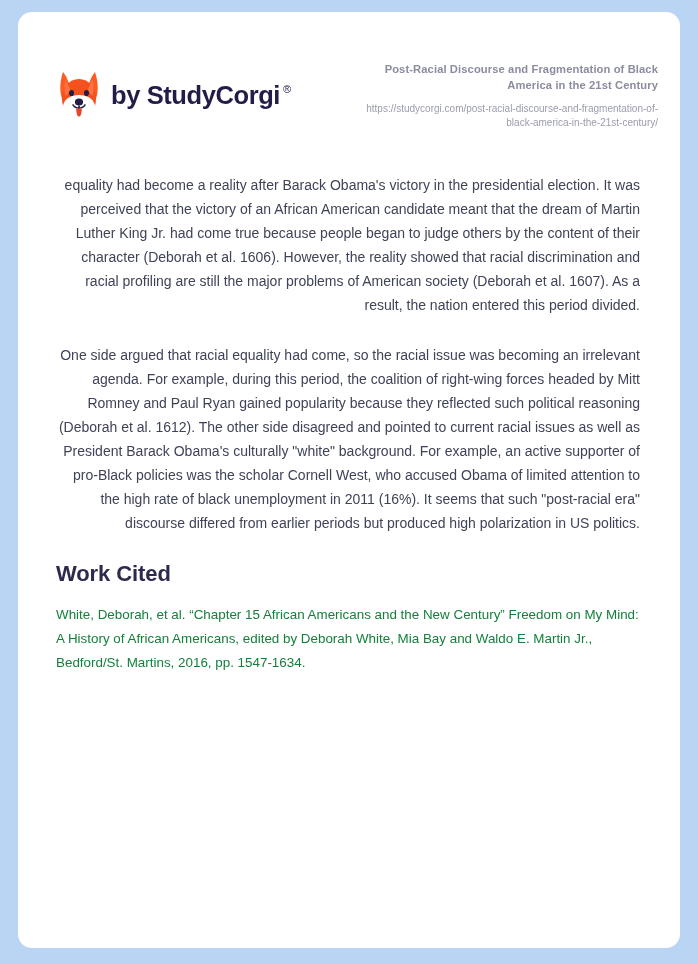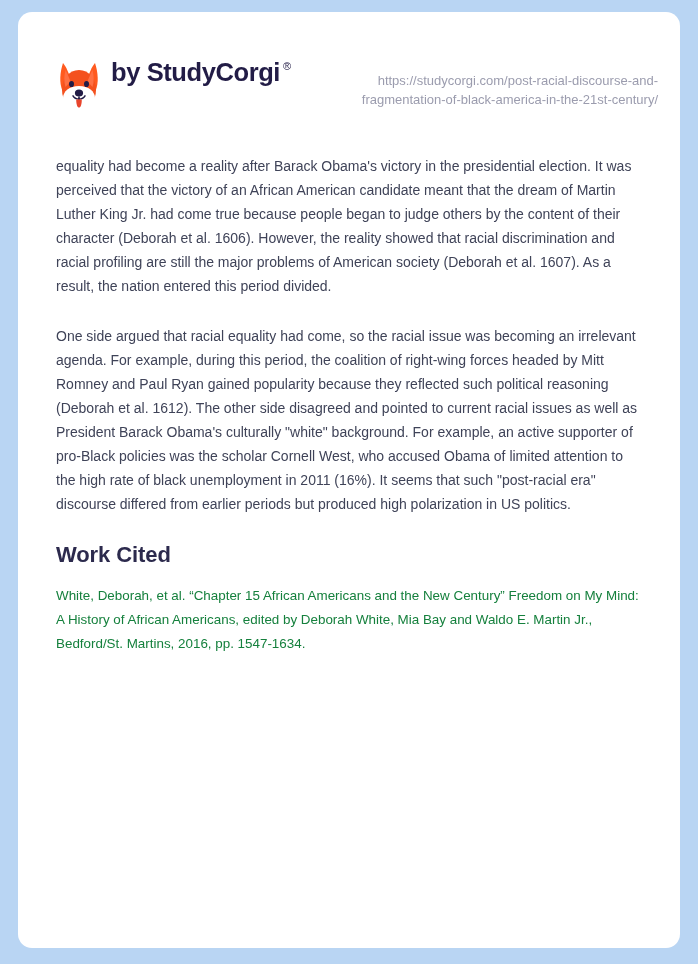--- a/index.html
+++ b/index.html
@@ -27,20 +27,21 @@
   
   .doc-header {
     display: flex;
     align-items: center;
     justify-content: space-between;
     padding: 48px 22px 0 38px;
     box-sizing: border-box;
   }
   .brand {
     display: flex;
+    align-items: center;
     gap: 9px;
     flex: 0 0 auto;
   }
   .brand-logo {
     width: 46px;
     height: 52px;
     flex: 0 0 auto;
     display: block;
   }
   .brand-wordmark {
@@ -69,38 +70,38 @@
   }
   .doc-title {
     font-size: 11.2px;
     font-weight: bold;
     color: #8b8c9f;
     line-height: 1.42;
     letter-spacing: 0.1px;
     margin: 0;
   }
   .doc-url {
-    font-size: 13px;
+    font-size: 10px;
     color: #9b9cae;
     line-height: 1.45;
     margin: 8px 0 0 0;
     word-break: break-word;
   }
   
   .doc-body {
     padding: 0 40px 0 38px;
     box-sizing: border-box;
     margin-top: 42px;
   }
   .body-paragraph {
     font-size: 14px;
     line-height: 24px;
     color: #3f4358;
     margin: 0 0 26px 0;
-    text-align: left;
+    text-align: right;
   }
   .section-heading {
     font-size: 22px;
     font-weight: bold;
     color: #2c2a4d;
     margin: 16px 0 16px 0;
     letter-spacing: -0.1px;
   }
   .citation-entry {
     font-size: 13.4px;
@@ -141,20 +142,21 @@
 
         <path d="M20.2 39.4 C20.2 44.5 21.4 47.5 23 47.5 C24.6 47.5 25.8 44.5 25.8 39.4 Z" fill="#e8452c"></path>
       </svg>
       <div class="brand-wordmark">
         <span>by StudyCorgi</span>
         <span class="brand-reg">®</span>
       </div>
     </div>
 
     <div class="header-meta">
+      <p class="doc-title">Post-Racial Discourse and Fragmentation of Black America in the 21st Century</p>
       <p class="doc-url">https://studycorgi.com/post-racial-discourse-and-fragmentation-of-black-america-in-the-21st-century/</p>
     </div>
 
   </div>
 
   <div class="doc-body">
 
     <p class="body-paragraph">equality had become a reality after Barack Obama's victory in the presidential election. It was perceived that the victory of an African American candidate meant that the dream of Martin Luther King Jr. had come true because people began to judge others by the content of their character (Deborah et al. 1606). However, the reality showed that racial discrimination and racial profiling are still the major problems of American society (Deborah et al. 1607). As a result, the nation entered this period divided.</p>
     <p class="body-paragraph">One side argued that racial equality had come, so the racial issue was becoming an irrelevant agenda. For example, during this period, the coalition of right-wing forces headed by Mitt Romney and Paul Ryan gained popularity because they reflected such political reasoning (Deborah et al. 1612). The other side disagreed and pointed to current racial issues as well as President Barack Obama's culturally "white" background. For example, an active supporter of pro-Black policies was the scholar Cornell West, who accused Obama of limited attention to the high rate of black unemployment in 2011 (16%). It seems that such "post-racial era" discourse differed from earlier periods but produced high polarization in US politics.</p>
 

